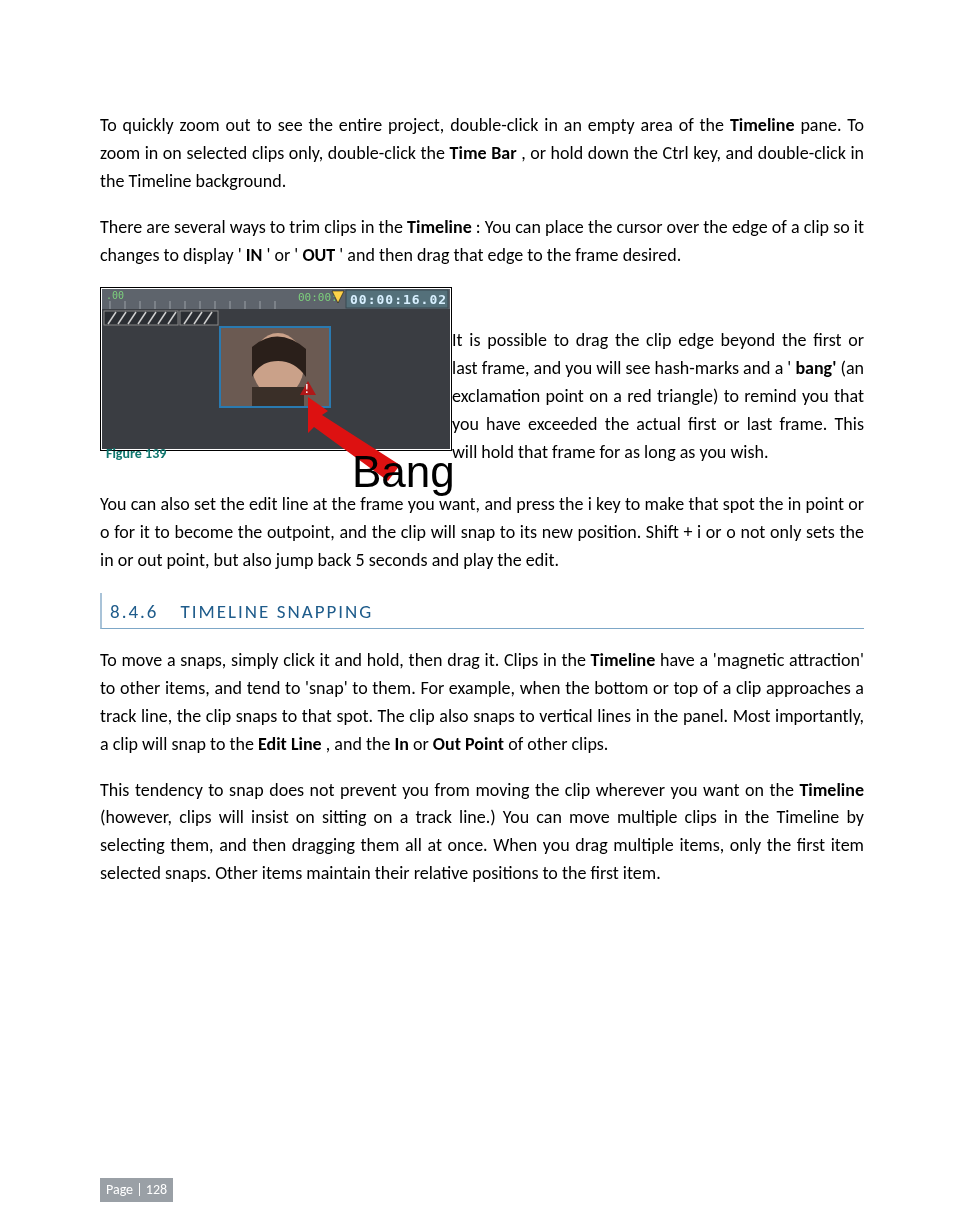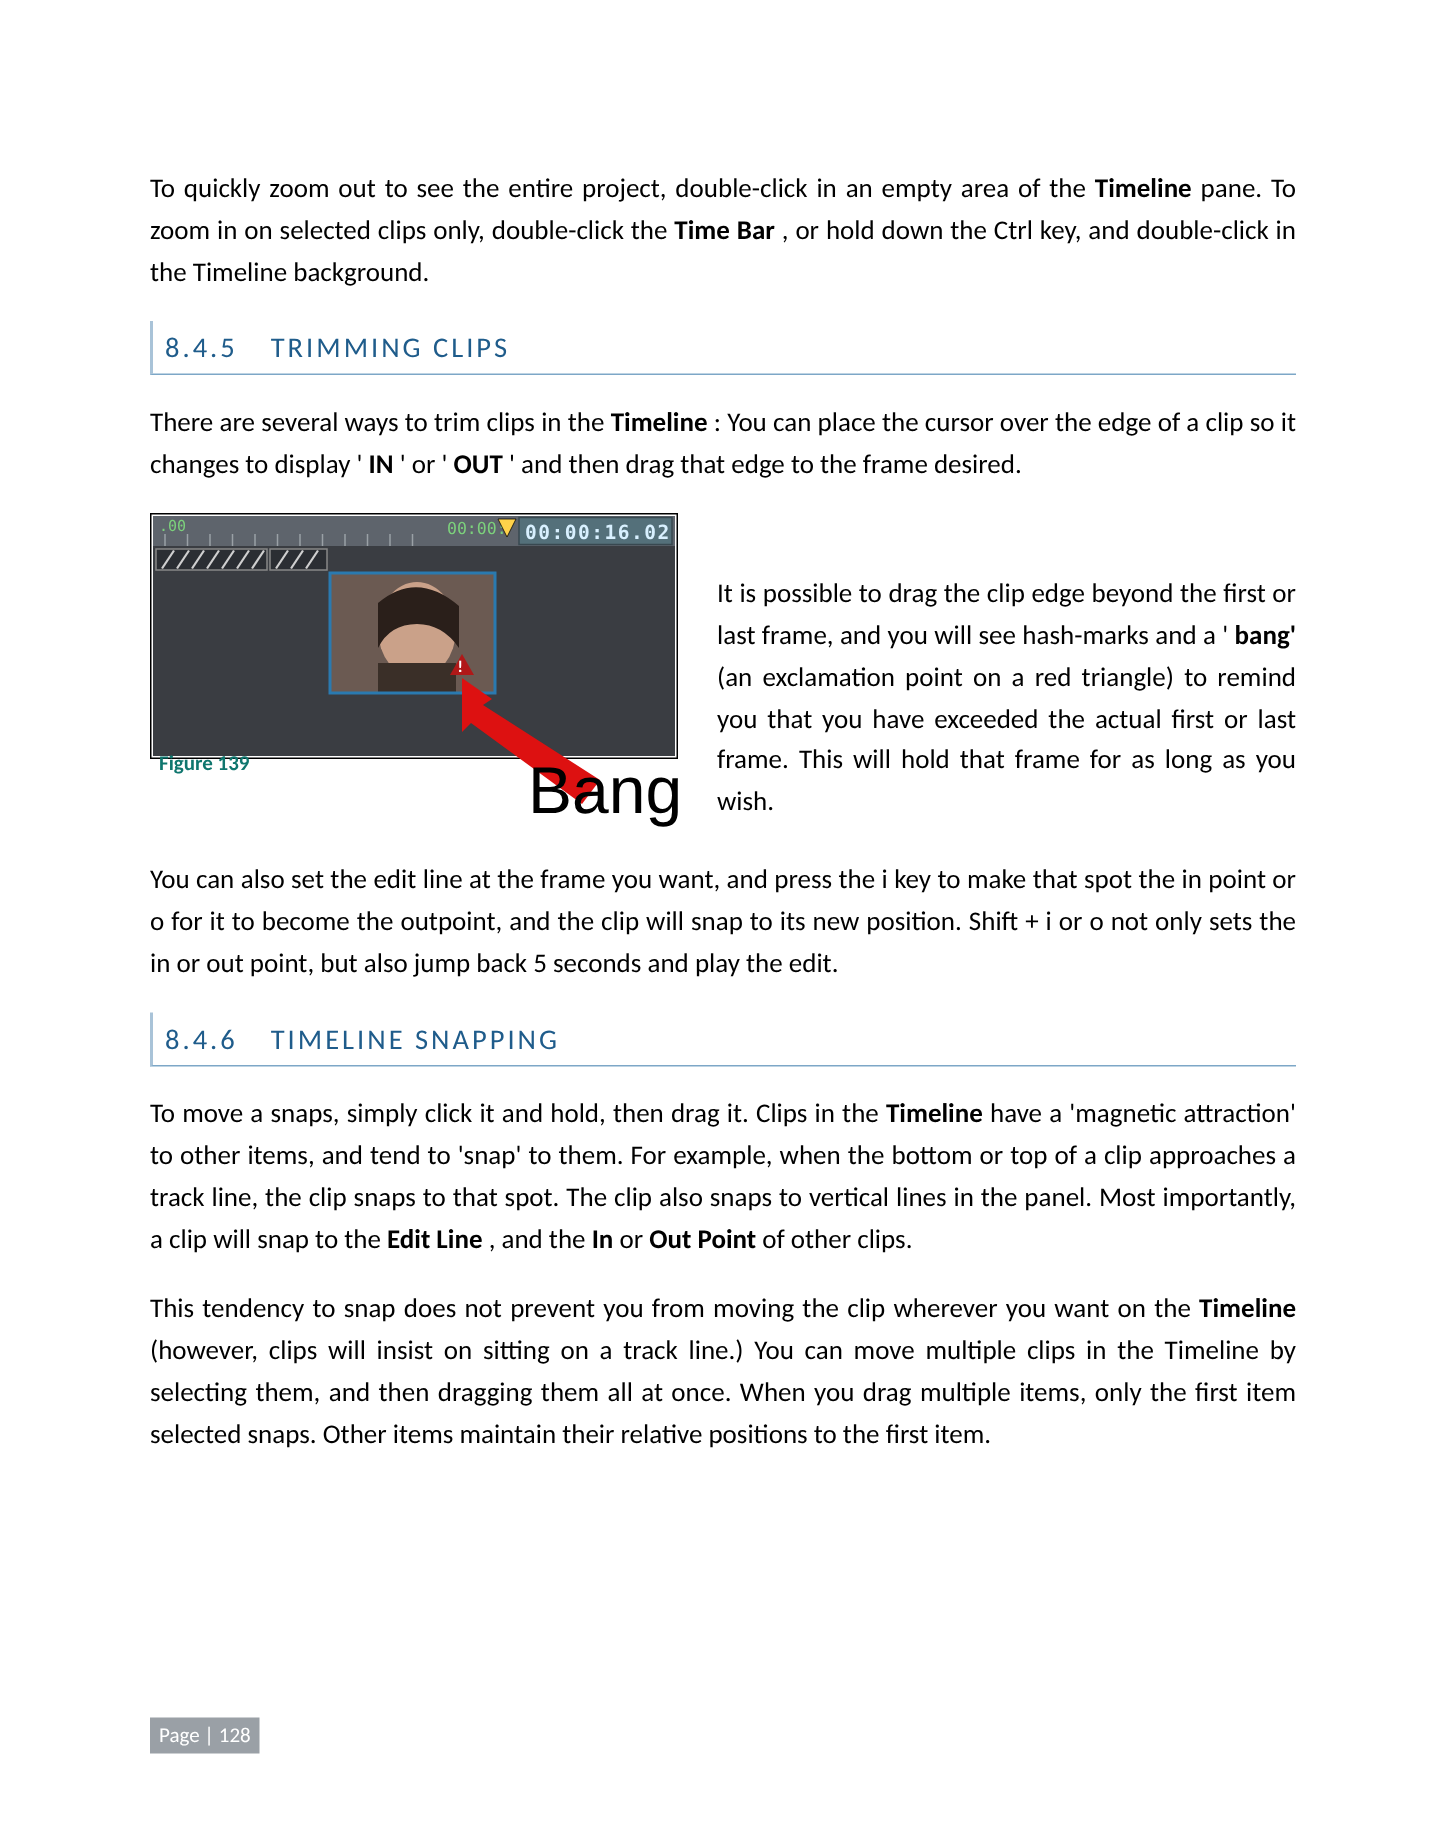--- a/index.html
+++ b/index.html
@@ -36,39 +36,38 @@
     padding:4px 0 2px 0;
     margin:8px 0 18px 0;
     border-left:2px solid #a9c3d8;
     padding-left:8px;
   }
   .heading-num{font-weight:400;}
   .heading-title{font-weight:400;}
   .figwrap{
     display:flex;
     align-items:flex-start;
-    gap:26px;
   }
   .figblock{
     flex:0 0 352px;
   }
   .figtext{
     flex:1 1 auto;
     margin-top:40px;
   }
   .figcap{
     color:#0f766e;
     font-weight:700;
     font-size:14px;
     margin-top:2px;
   }
   .page-num{
     position:absolute;
     left:100px;
-    bottom:58px;
+    bottom:25px;
     display:inline-flex;
     align-items:center;
     font-size:14px;
   }
   .page-num .box{
     background:#9aa0a6;
     color:#fff;
     padding:1px 6px;
   }
   
@@ -86,24 +85,20 @@
 
   <p class="just">
     <span>To quickly zoom out to see the entire project, double-click in an empty area of the </span>
     <strong>Timeline</strong>
     <span> pane.  To zoom in on selected clips only, double-click the </span>
     <strong>Time Bar</strong>
     <span>, or hold down the Ctrl key, and double-click in the Timeline background.</span>
   </p>
 
 
-  <div class="heading-row">
-    <span class="heading-num">8.4.5</span>
-    <span class="heading-title">TRIMMING CLIPS</span>
-  </div>
 
   <p class="just">
     <span>There are several ways to trim clips in the </span>
     <strong>Timeline</strong>
     <span>: You can place the cursor over the edge of a clip so it changes to display '</span>
     <strong>IN</strong>
     <span>' or '</span>
     <strong>OUT</strong>
     <span>' and then drag that edge to the frame desired.</span>
   </p>

